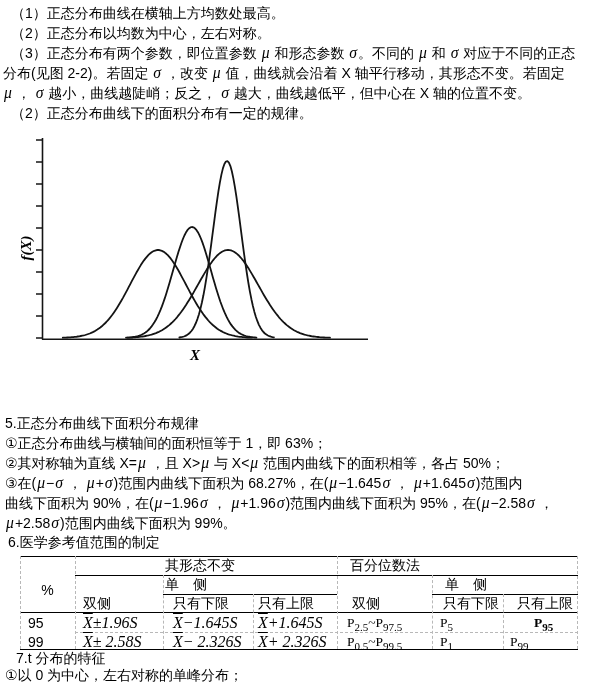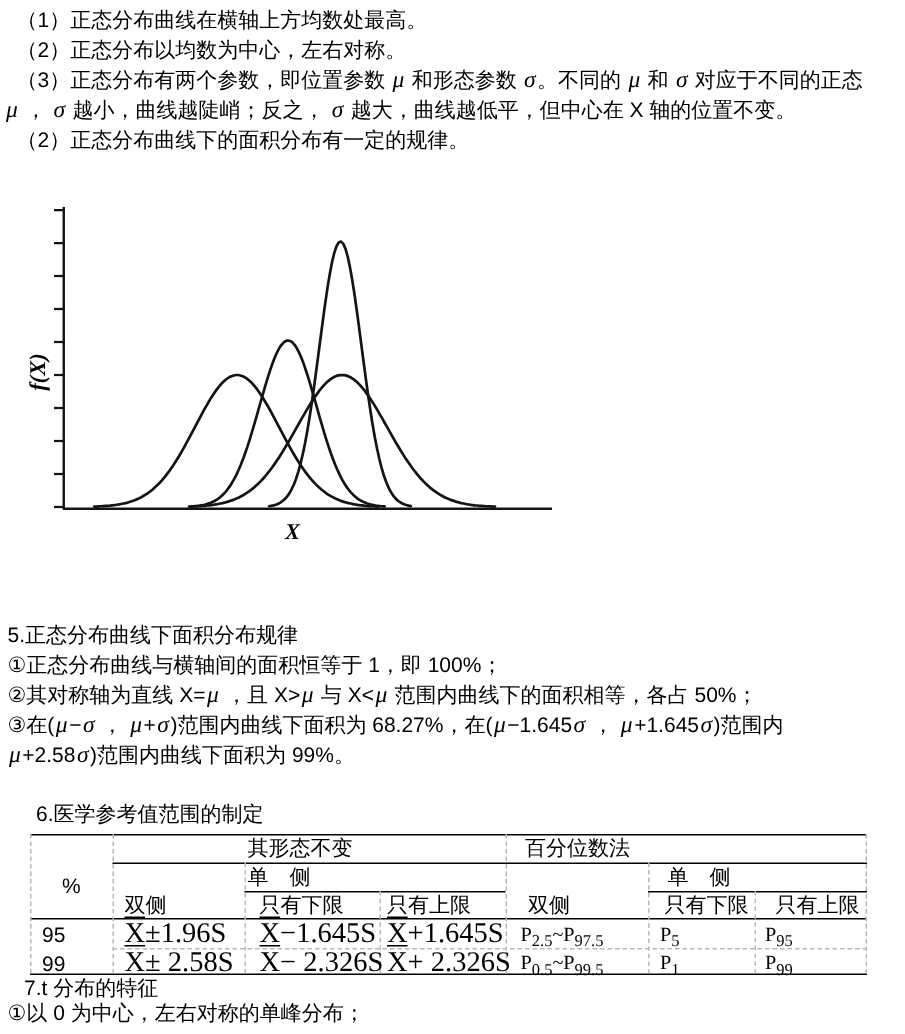--- a/index.html
+++ b/index.html
@@ -22,32 +22,33 @@
   .xlab{position:absolute;left:190px;top:347px;font-family:"Liberation Serif","DejaVu Serif",serif;
         font-style:italic;font-weight:bold;font-size:15px;}
   .caption{position:absolute;left:78px;top:374px;font-weight:bold;white-space:nowrap;}
   
   .reftable{position:absolute;left:20px;top:556px;width:558px;height:94px;}
   .hl,.hd,.vl,.vd{position:absolute;}
   .hl{height:0;border-top:1.5px solid #000;}
   .hd{height:0;border-top:1px dashed #b8b8b8;}
   .vd{width:0;border-left:1px dashed #b8b8b8;}
   .tcell{position:absolute;white-space:nowrap;height:17px;line-height:17px;}
-  .formula{font-family:"Liberation Serif","DejaVu Serif",serif;font-size:19px;}
+  .formula{font-family:"Liberation Serif","DejaVu Serif",serif;font-style:italic;font-size:16px;}
   .pcell{font-family:"Liberation Serif","DejaVu Serif",serif;font-size:13.5px;}
 </style>
 </head>
 <body>
 
 <div class="page">
 
   <div class="abs" style="left:3px;top:3px;">
     <div class="ln ind">（1）正态分布曲线在横轴上方均数处最高。</div>
     <div class="ln ind">（2）正态分布以均数为中心，左右对称。</div>
     <div class="ln ind">（3）正态分布有两个参数，即位置参数 <i class="gk">μ</i> 和形态参数 <i class="gk">σ</i>。不同的 <i class="gk">μ</i> 和 <i class="gk">σ</i> 对应于不同的正态</div>
+    <div class="ln">分布(见图 2-2)。若固定 <i class="gk">σ</i> ，改变 <i class="gk">μ</i> 值，曲线就会沿着 X 轴平行移动，其形态不变。若固定</div>
     <div class="ln"><i class="gk">μ</i> ， <i class="gk">σ</i> 越小，曲线越陡峭；反之， <i class="gk">σ</i> 越大，曲线越低平，但中心在 X 轴的位置不变。</div>
     <div class="ln ind">（2）正态分布曲线下的面积分布有一定的规律。</div>
   </div>
 
   <div class="figwrap">
     <svg id="curves" width="420" height="252" viewBox="0 0 420 252">
       <line class="axis" x1="42.5" y1="13" x2="42.5" y2="214.5"></line>
       <line class="axis" x1="42" y1="214.2" x2="368" y2="214.2"></line>
     <line x1="36" x2="43" y1="15" y2="15" class="tick"></line>
         <line x1="36" x2="43" y1="37" y2="37" class="tick"></line>
@@ -63,27 +64,28 @@
         <polyline points="127.4,212.7 128.9,212.6 130.4,212.4 131.9,212.3 133.4,212.0 134.9,211.8 136.4,211.5 137.9,211.1 139.4,210.6 140.9,210.0 142.4,209.3 143.9,208.5 145.4,207.5 146.9,206.4 148.4,205.0 149.9,203.5 151.4,201.7 152.9,199.6 154.4,197.3 155.9,194.7 157.4,191.9 158.9,188.7 160.4,185.2 161.9,181.4 163.4,177.2 164.9,172.9 166.4,168.2 167.9,163.3 169.4,158.3 170.9,153.1 172.4,147.8 173.9,142.5 175.4,137.2 176.9,132.1 178.4,127.1 179.9,122.4 181.4,118.0 182.9,114.0 184.4,110.5 185.9,107.6 187.4,105.2 188.9,103.5 190.4,102.4 191.9,102.0 193.4,102.3 194.9,103.3 196.4,104.9 197.9,107.2 199.4,110.1 200.9,113.5 202.4,117.4 203.9,121.8 205.4,126.4 206.9,131.4 208.4,136.5 209.9,141.8 211.4,147.1 212.9,152.4 214.4,157.6 215.9,162.7 217.4,167.6 218.9,172.3 220.4,176.7 221.9,180.8 223.4,184.7 224.9,188.2 226.4,191.4 227.9,194.4 229.4,197.0 230.9,199.4 232.4,201.4 233.9,203.2 235.4,204.8 236.9,206.2 238.4,207.4 239.9,208.4 241.4,209.2 242.9,209.9 244.4,210.5 245.9,211.0 247.4,211.4 248.9,211.7 250.4,212.0 251.9,212.2 253.4,212.4 254.9,212.5 256.4,212.6 " class="curve"></polyline>
         <polyline points="62.8,212.7 64.3,212.7 65.8,212.6 67.3,212.5 68.8,212.4 70.3,212.3 71.8,212.2 73.3,212.1 74.8,211.9 76.3,211.8 77.8,211.5 79.3,211.3 80.8,211.0 82.3,210.7 83.8,210.4 85.3,210.0 86.8,209.5 88.3,209.0 89.8,208.5 91.3,207.8 92.8,207.2 94.3,206.4 95.8,205.5 97.3,204.6 98.8,203.6 100.3,202.5 101.8,201.3 103.3,199.9 104.8,198.5 106.3,197.0 107.8,195.4 109.3,193.6 110.8,191.7 112.3,189.8 113.8,187.7 115.3,185.5 116.8,183.2 118.3,180.8 119.8,178.3 121.3,175.7 122.8,173.1 124.3,170.3 125.8,167.6 127.3,164.8 128.8,161.9 130.3,159.1 131.8,156.2 133.3,153.4 134.8,150.6 136.3,147.8 137.8,145.2 139.3,142.6 140.8,140.1 142.3,137.8 143.8,135.6 145.3,133.6 146.8,131.8 148.3,130.1 149.8,128.7 151.3,127.5 152.8,126.5 154.3,125.8 155.8,125.3 157.3,125.0 158.8,125.0 160.3,125.3 161.8,125.8 163.3,126.6 164.8,127.6 166.3,128.8 167.8,130.2 169.3,131.9 170.8,133.7 172.3,135.8 173.8,138.0 175.3,140.3 176.8,142.8 178.3,145.3 179.8,148.0 181.3,150.8 182.8,153.6 184.3,156.4 185.8,159.2 187.3,162.1 188.8,164.9 190.3,167.8 191.8,170.5 193.3,173.2 194.8,175.9 196.3,178.5 197.8,181.0 199.3,183.3 200.8,185.6 202.3,187.8 203.8,189.9 205.3,191.9 206.8,193.7 208.3,195.5 209.8,197.1 211.3,198.6 212.8,200.0 214.3,201.3 215.8,202.5 217.3,203.7 218.8,204.7 220.3,205.6 221.8,206.4 223.3,207.2 224.8,207.9 226.3,208.5 227.8,209.1 229.3,209.6 230.8,210.0 232.3,210.4 233.8,210.7 235.3,211.1 236.8,211.3 238.3,211.6 239.8,211.8 241.3,211.9 242.8,212.1 244.3,212.2 245.8,212.4 247.3,212.5 248.8,212.5 250.3,212.6 251.8,212.7 " class="curve"></polyline>
         <polyline points="126.0,212.7 127.5,212.7 129.0,212.6 130.5,212.6 132.0,212.5 133.5,212.4 135.0,212.3 136.5,212.2 138.0,212.0 139.5,211.9 141.0,211.7 142.5,211.5 144.0,211.3 145.5,211.0 147.0,210.7 148.5,210.4 150.0,210.0 151.5,209.6 153.0,209.1 154.5,208.6 156.0,208.1 157.5,207.4 159.0,206.8 160.5,206.0 162.0,205.2 163.5,204.3 165.0,203.3 166.5,202.2 168.0,201.1 169.5,199.9 171.0,198.5 172.5,197.1 174.0,195.6 175.5,194.0 177.0,192.3 178.5,190.4 180.0,188.5 181.5,186.5 183.0,184.4 184.5,182.2 186.0,180.0 187.5,177.6 189.0,175.2 190.5,172.7 192.0,170.2 193.5,167.6 195.0,164.9 196.5,162.3 198.0,159.6 199.5,157.0 201.0,154.3 202.5,151.7 204.0,149.1 205.5,146.6 207.0,144.1 208.5,141.8 210.0,139.5 211.5,137.4 213.0,135.3 214.5,133.5 216.0,131.8 217.5,130.2 219.0,128.9 220.5,127.7 222.0,126.7 223.5,126.0 225.0,125.4 226.5,125.1 228.0,125.0 229.5,125.1 231.0,125.4 232.5,126.0 234.0,126.7 235.5,127.7 237.0,128.9 238.5,130.2 240.0,131.8 241.5,133.5 243.0,135.3 244.5,137.4 246.0,139.5 247.5,141.8 249.0,144.1 250.5,146.6 252.0,149.1 253.5,151.7 255.0,154.3 256.5,157.0 258.0,159.6 259.5,162.3 261.0,164.9 262.5,167.6 264.0,170.2 265.5,172.7 267.0,175.2 268.5,177.6 270.0,180.0 271.5,182.2 273.0,184.4 274.5,186.5 276.0,188.5 277.5,190.4 279.0,192.3 280.5,194.0 282.0,195.6 283.5,197.1 285.0,198.5 286.5,199.9 288.0,201.1 289.5,202.2 291.0,203.3 292.5,204.3 294.0,205.2 295.5,206.0 297.0,206.8 298.5,207.4 300.0,208.1 301.5,208.6 303.0,209.1 304.5,209.6 306.0,210.0 307.5,210.4 309.0,210.7 310.5,211.0 312.0,211.3 313.5,211.5 315.0,211.7 316.5,211.9 318.0,212.0 319.5,212.2 321.0,212.3 322.5,212.4 324.0,212.5 325.5,212.6 327.0,212.6 328.5,212.7 330.0,212.7 " class="curve"></polyline>
       </svg>
   </div>
   <div class="ylab">f(X)</div>
   <div class="xlab">X</div>
 
   <div class="abs" style="left:5px;top:413px;">
     <div class="ln">5.正态分布曲线下面积分布规律</div>
-    <div class="ln">①正态分布曲线与横轴间的面积恒等于 1，即 100%；</div>
+    <div class="ln">①正态分布曲线与横轴间的面积恒等于 1，即 63%；</div>
     <div class="ln">②其对称轴为直线 X=<i class="gk">μ</i> ，且 X&gt;<i class="gk">μ</i> 与 X&lt;<i class="gk">μ</i> 范围内曲线下的面积相等，各占 50%；</div>
     <div class="ln">③在(<i class="gk">μ</i>−<i class="gk">σ</i> ， <i class="gk">μ</i>+<i class="gk">σ</i>)范围内曲线下面积为 68.27%，在(<i class="gk">μ</i>−1.645<i class="gk">σ</i> ， <i class="gk">μ</i>+1.645<i class="gk">σ</i>)范围内</div>
+    <div class="ln">曲线下面积为 90%，在(<i class="gk">μ</i>−1.96<i class="gk">σ</i> ， <i class="gk">μ</i>+1.96<i class="gk">σ</i>)范围内曲线下面积为 95%，在(<i class="gk">μ</i>−2.58<i class="gk">σ</i> ，</div>
     <div class="ln"><i class="gk">μ</i>+2.58<i class="gk">σ</i>)范围内曲线下面积为 99%。</div>
   </div>
 
-  <div class="abs" style="left:24px;top:534px;">6.医学参考值范围的制定</div>
+  <div class="abs" style="left:8px;top:534px;">6.医学参考值范围的制定</div>
 
   <div class="reftable">
 
     <div class="hl" style="left:0;top:0;width:558px;"></div>
     <div class="hl" style="left:55px;top:19px;width:503px;"></div>
     <div class="hl" style="left:143px;top:38px;width:174px;"></div>
     <div class="hl" style="left:412px;top:38px;width:146px;"></div>
     <div class="hl" style="left:0;top:56px;width:558px;"></div>
     <div class="hd" style="left:55px;top:76px;width:503px;"></div>
     <div class="hl" style="left:0;top:93px;width:558px;"></div>
@@ -108,21 +110,21 @@
     <div class="tcell" style="left:332px;top:39px;">双侧</div>
     <div class="tcell" style="left:423px;top:39px;">只有下限</div>
     <div class="tcell" style="left:497px;top:39px;">只有上限</div>
 
     <div class="tcell" style="left:8px;top:59px;">95</div>
     <div class="tcell formula" style="left:63px;top:58px;"><span class="ol">X</span>±1.96S</div>
     <div class="tcell formula" style="left:153px;top:58px;"><span class="ol">X</span>−1.645S</div>
     <div class="tcell formula" style="left:238px;top:58px;"><span class="ol">X</span>+1.645S</div>
     <div class="tcell pcell" style="left:327px;top:58px;">P<sub>2.5</sub>~P<sub>97.5</sub></div>
     <div class="tcell pcell" style="left:420px;top:58px;">P<sub>5</sub></div>
-    <div class="tcell pcell" style="left:490px;top:58px;">P<sub>95</sub></div>
+    <div class="tcell pcell" style="left:514px;top:58px;font-weight:bold;">P<sub>95</sub></div>
 
     <div class="tcell" style="left:8px;top:78px;">99</div>
     <div class="tcell formula" style="left:63px;top:77px;"><span class="ol">X</span>± 2.58S</div>
     <div class="tcell formula" style="left:153px;top:77px;"><span class="ol">X</span>− 2.326S</div>
     <div class="tcell formula" style="left:238px;top:77px;"><span class="ol">X</span>+ 2.326S</div>
     <div class="tcell pcell" style="left:327px;top:77px;">P<sub>0.5</sub>~P<sub>99.5</sub></div>
     <div class="tcell pcell" style="left:420px;top:77px;">P<sub>1</sub></div>
     <div class="tcell pcell" style="left:490px;top:77px;">P<sub>99</sub></div>
   </div>
 

